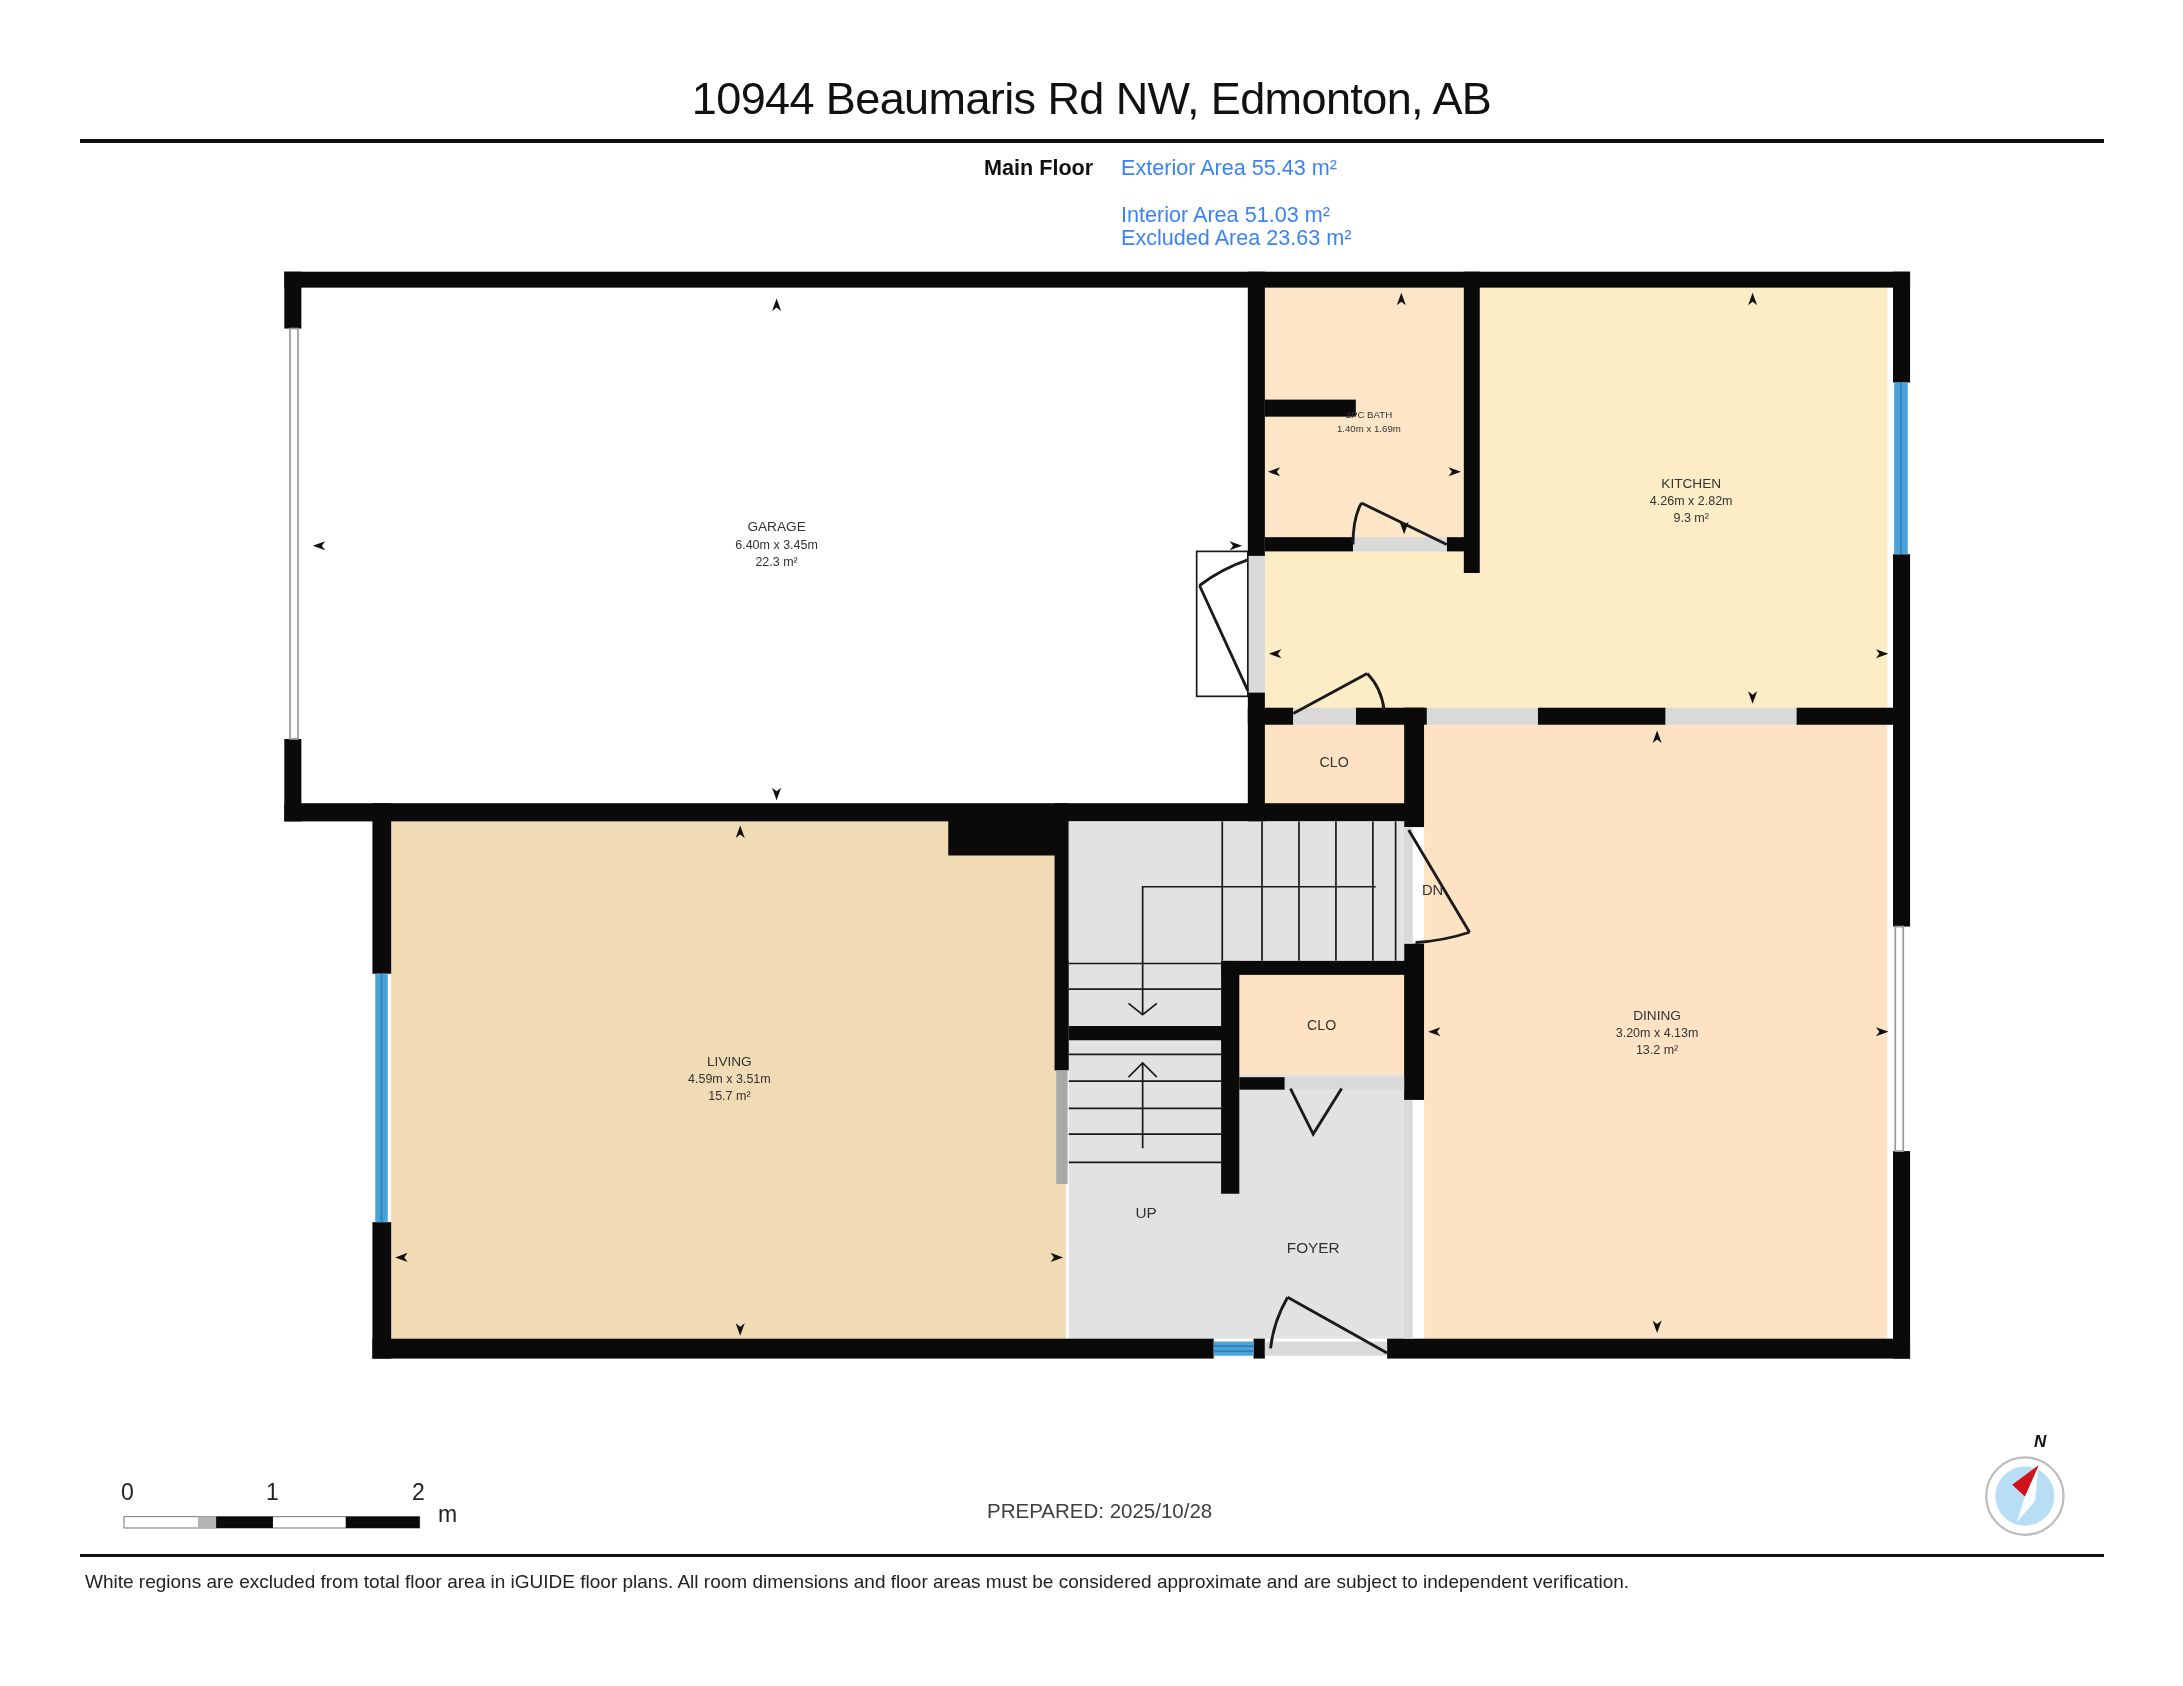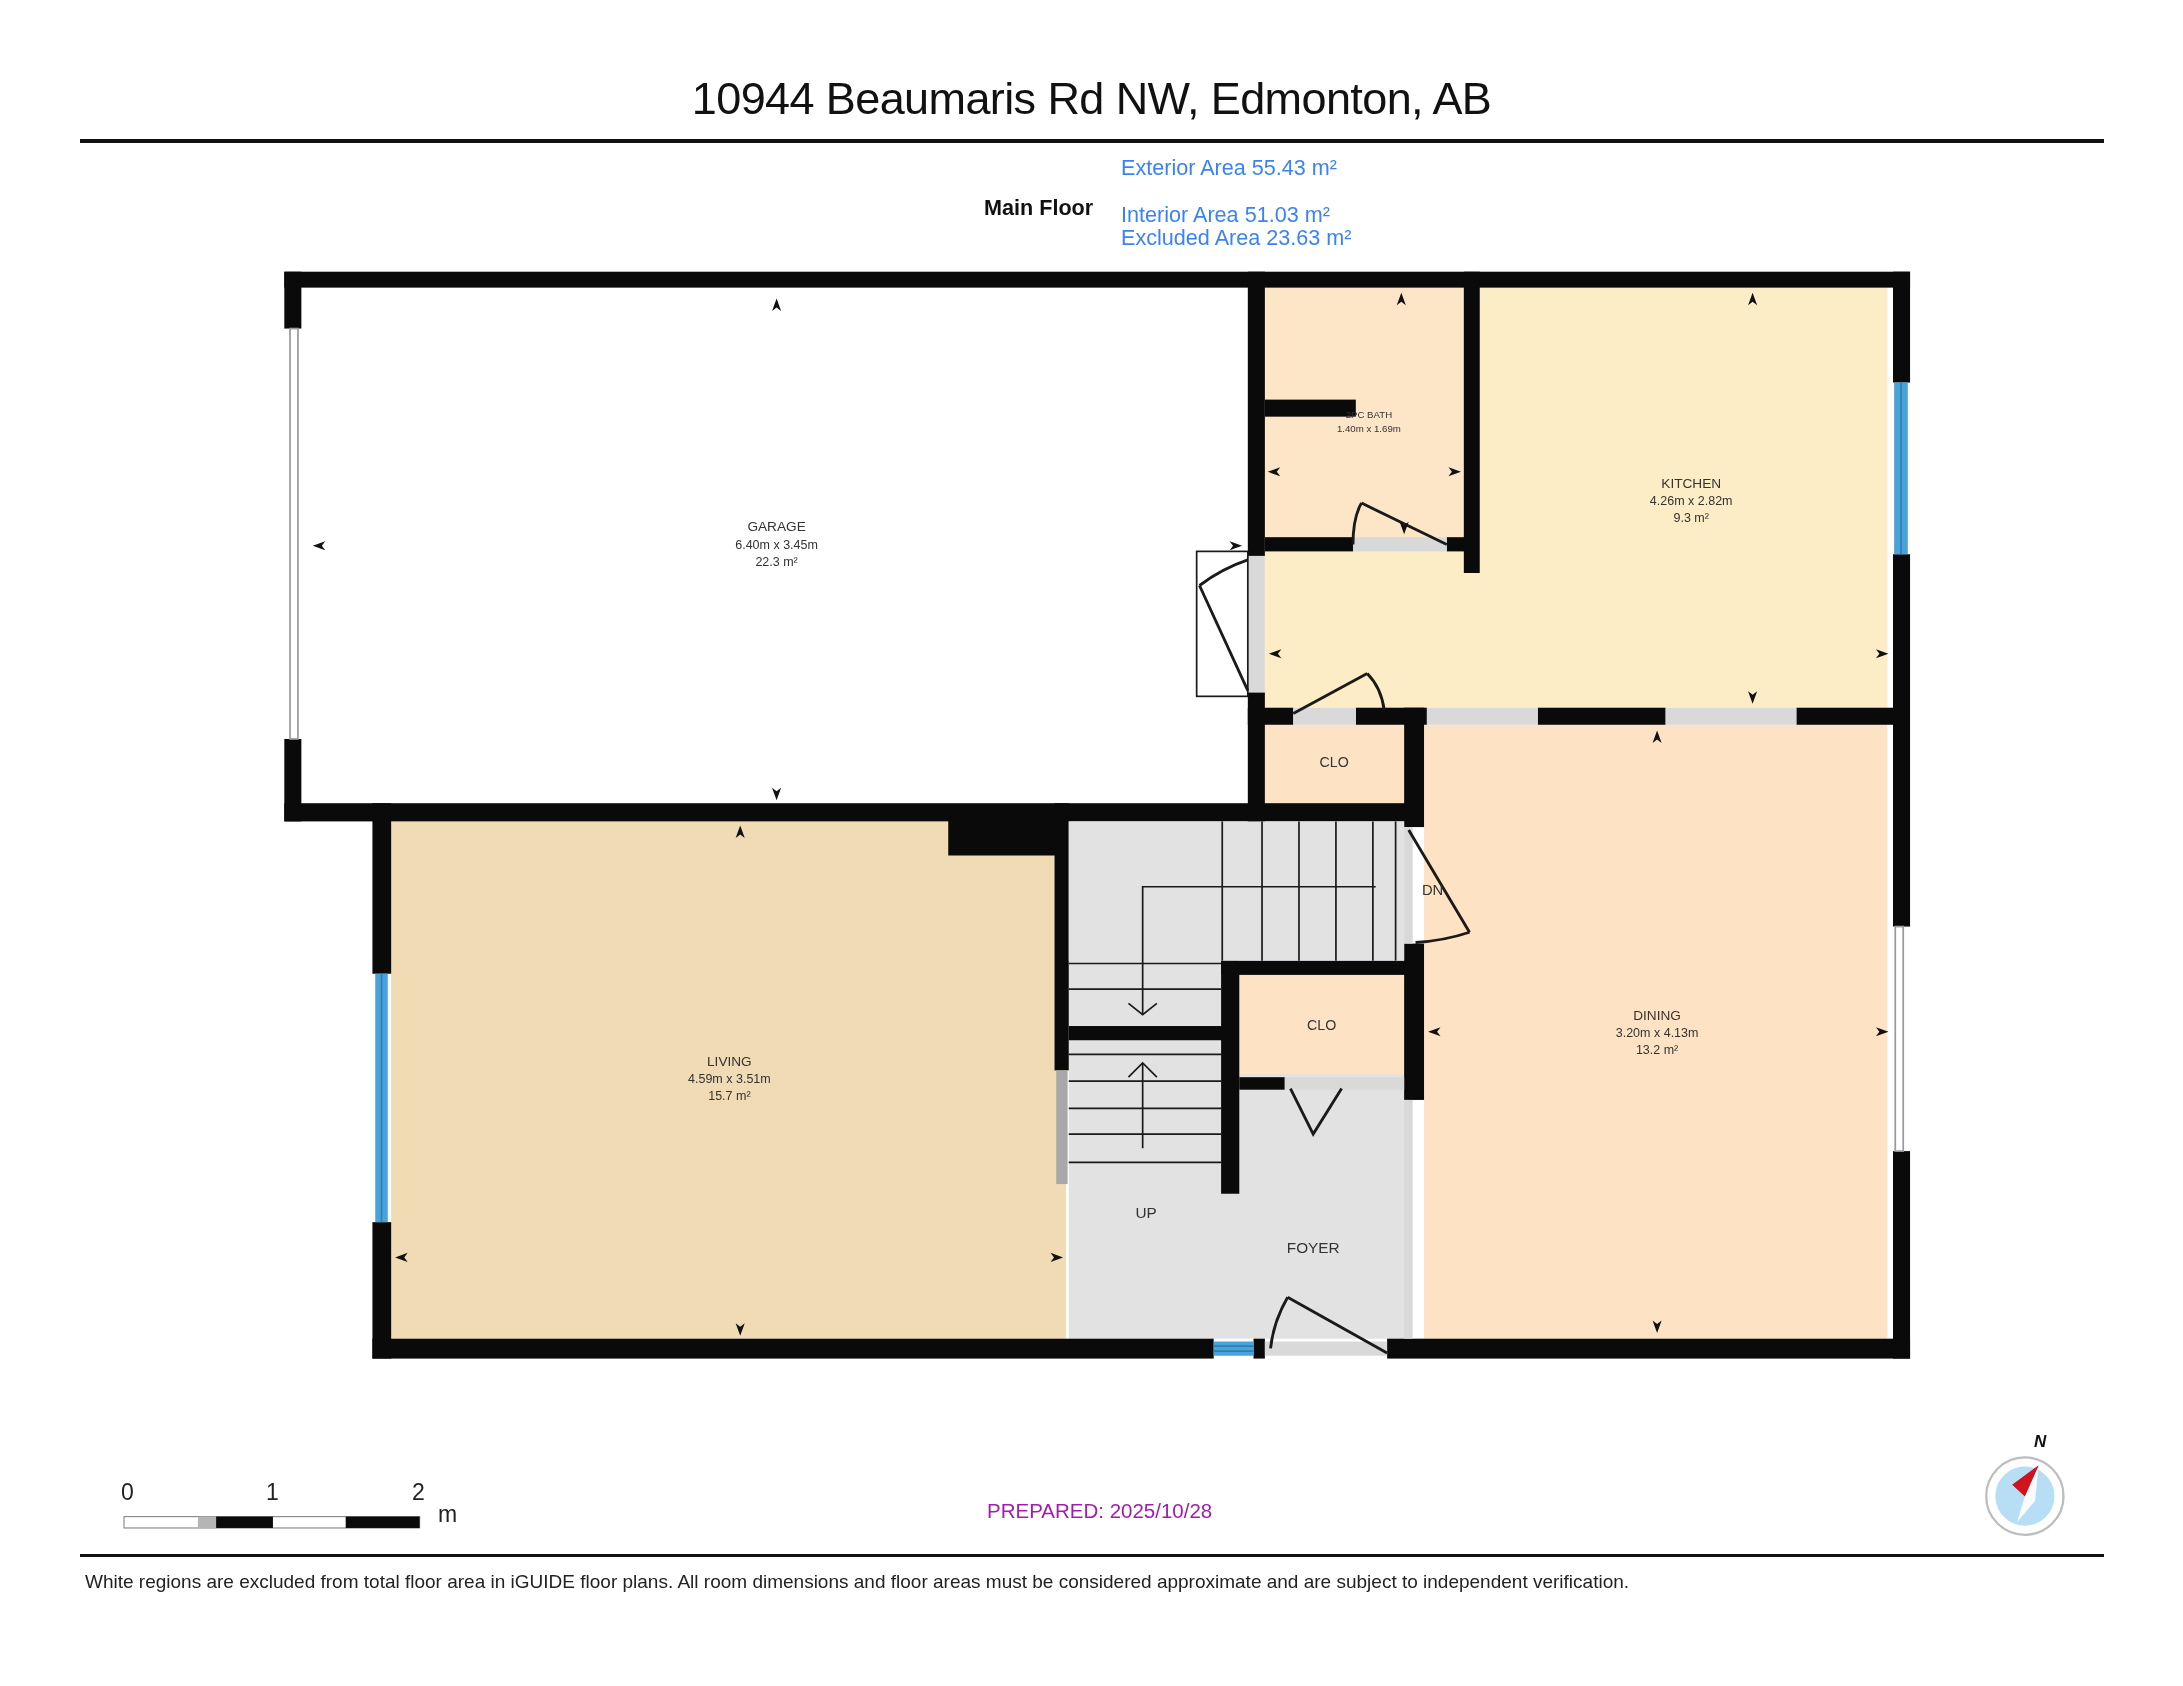--- a/index.html
+++ b/index.html
@@ -1,25 +1,25 @@
 <!DOCTYPE html>
 <html style="font-size:9px"><head>
 <meta charset="utf-8">
 <style>
   html, body { margin:0; padding:0; background:#ffffff; }
   body { width:2183px; height:1686px; position:relative; overflow:hidden; font-family:"Liberation Sans", sans-serif; color:#111; }
   .title { position:absolute; left:0; width:2183px; top:73px; text-align:center; font-size:45px; font-weight:normal; letter-spacing:-0.6px; }
   .rule { position:absolute; left:80px; width:2024px; height:4px; background:#111; }
   .rule.top { top:139px; }
   .rule.bottom { top:1554px; height:2.8px; }
-  .floor-label { position:absolute; left:984px; top:155px; font-size:21.6px; font-weight:bold;margin-top:40px; }
+  .floor-label { position:absolute; left:984px; top:155px; font-size:21.6px; font-weight:bold; }
   .area-line { position:absolute; left:1121px; font-size:21.6px; color:#3b82f6; }
   svg.plan { position:absolute; left:0; top:0; }
   .room-label { font-family:"Liberation Sans", sans-serif; fill:#333; text-anchor:middle; }
-  .prepared { position:absolute; left:987px; top:1499px; font-size:20.5px; color:#a21caf;text-align:center; }
+  .prepared { position:absolute; left:987px; top:1499px; font-size:20.5px; color:#404040;text-align:center; }
   .disclaimer { position:absolute; left:85px; top:1571px; font-size:19px; color:#222; }
   .scale-num { position:absolute; font-size:23px; color:#222; }
   .scale-unit { position:absolute; font-size:23px; color:#222; left:438px; top:1501px; }
   .north { position:absolute; left:2034px; top:1432px; font-size:17px; font-style:italic; font-weight:bold; color:#111; }
 </style>
 </head>
 <body>
 
 <div class="title">10944 Beaumaris Rd NW, Edmonton, AB</div>
 <div class="rule top"></div>

